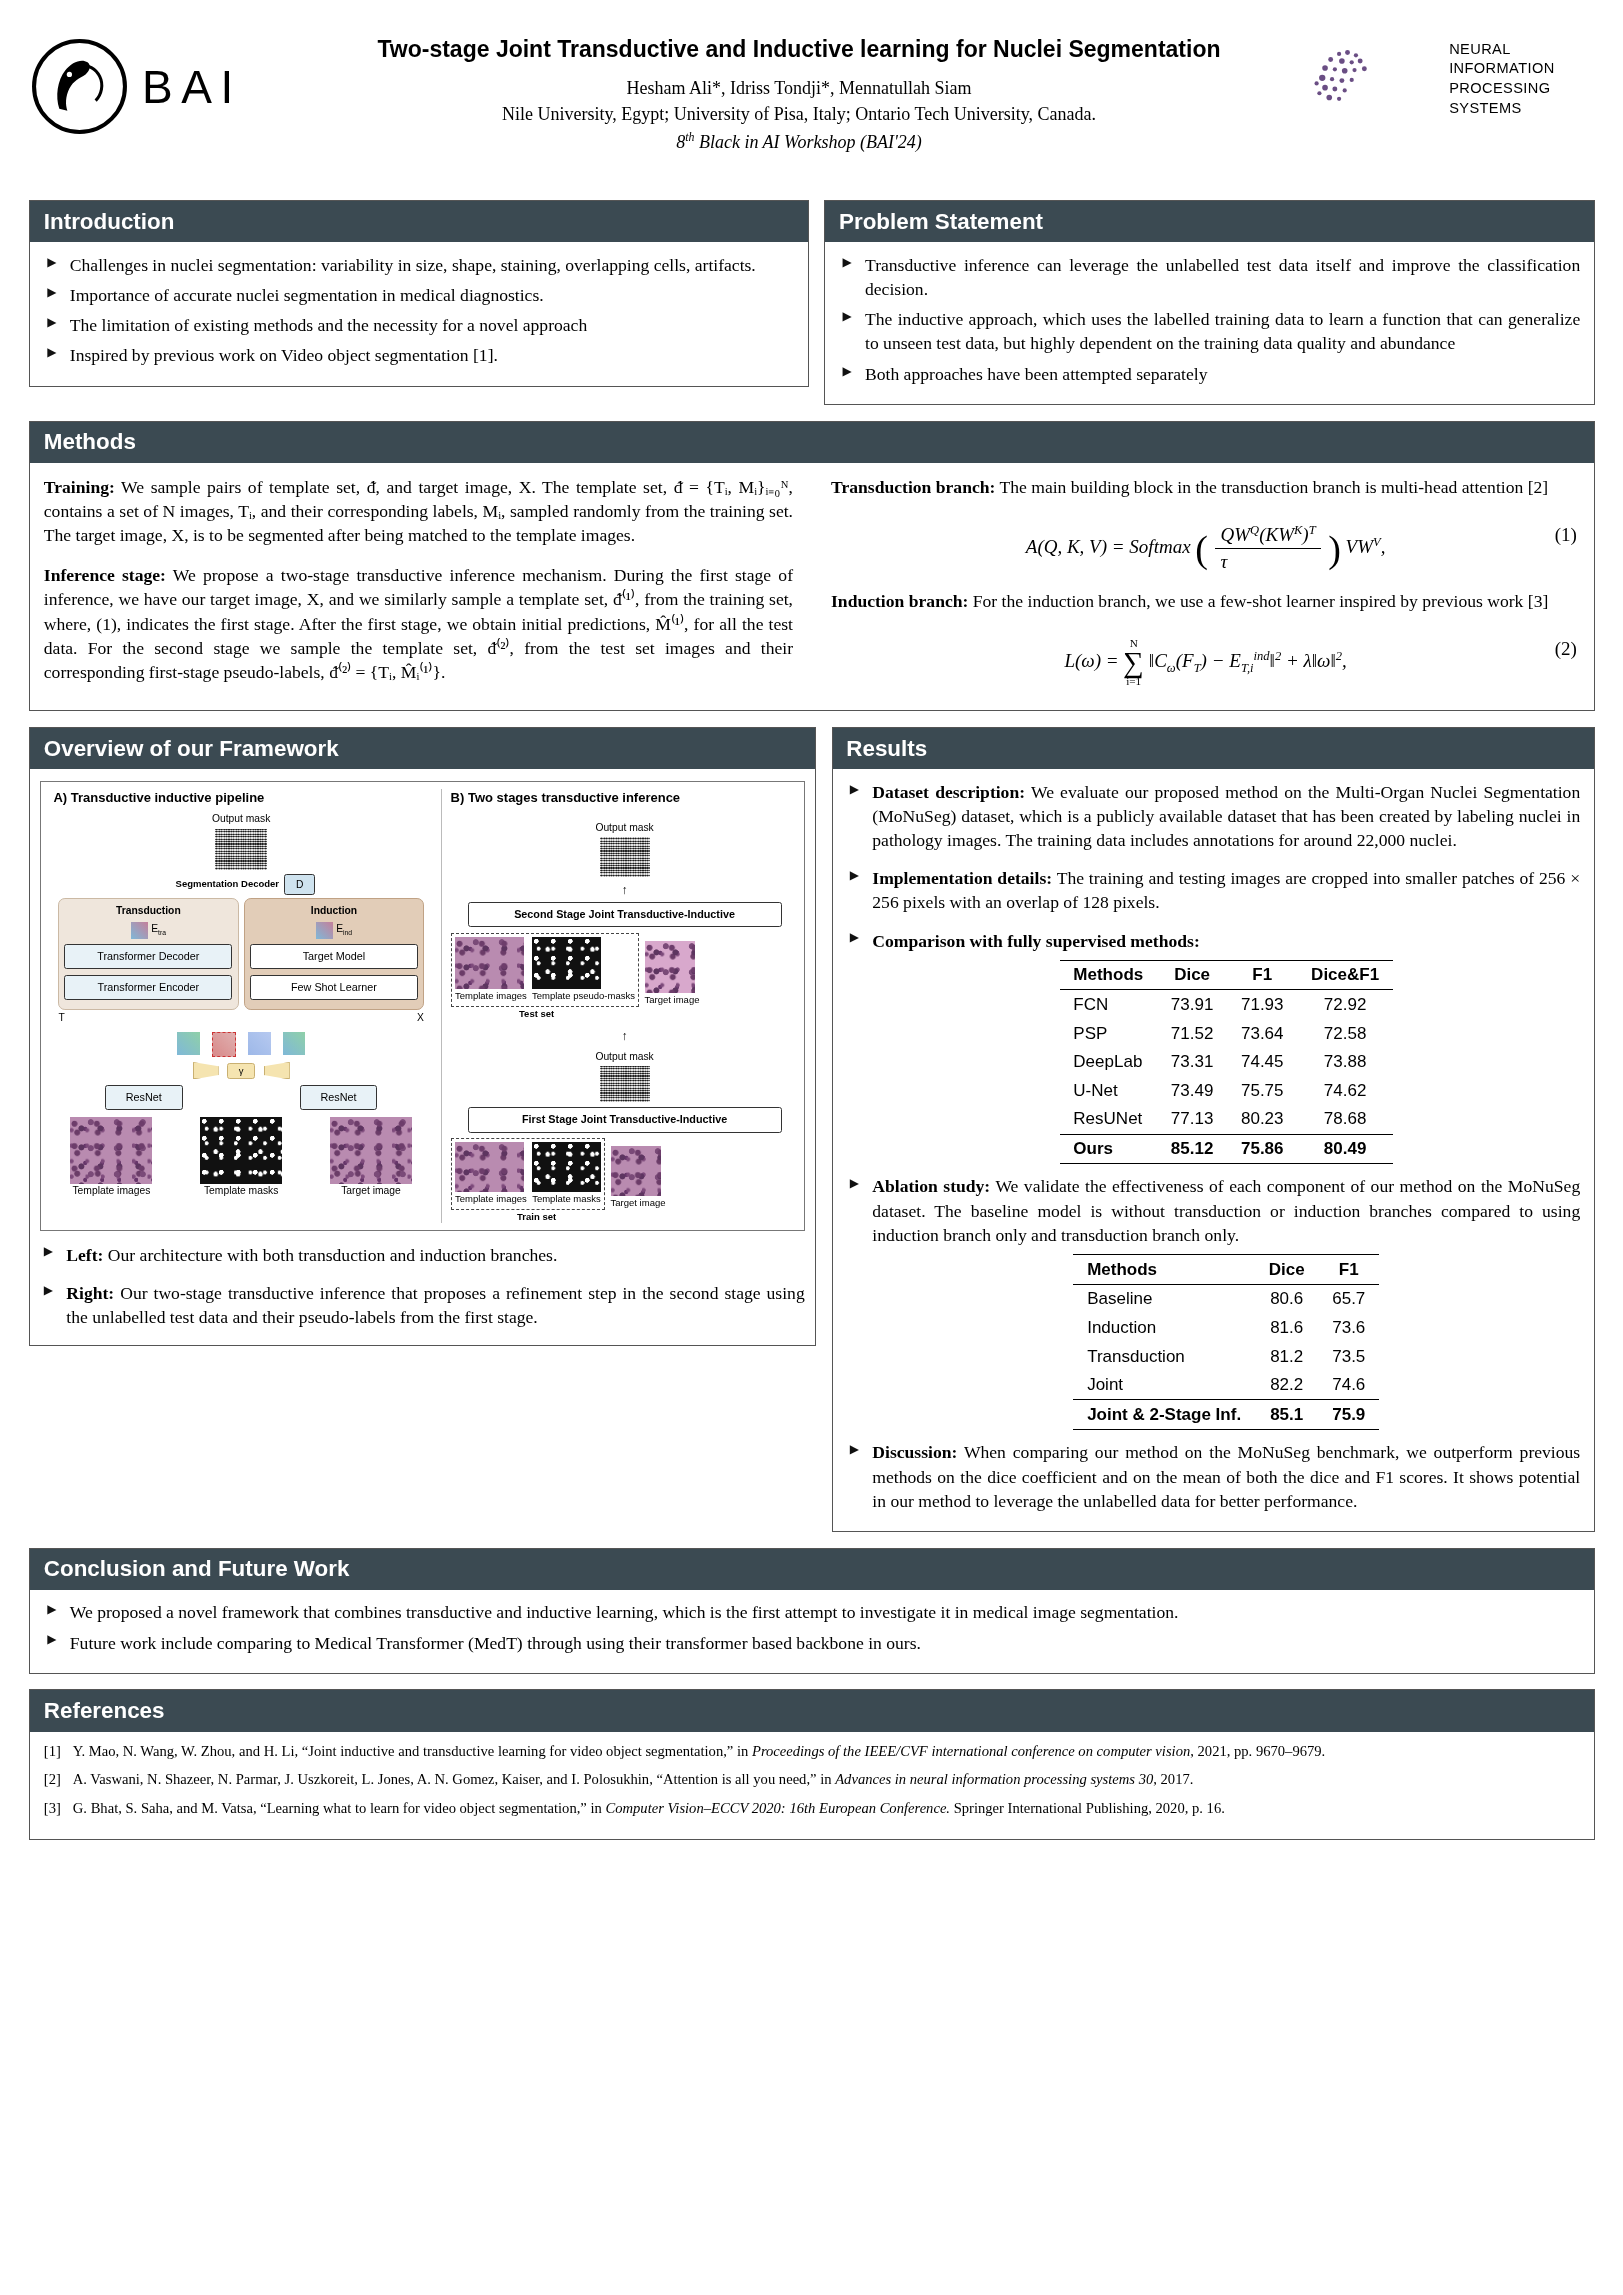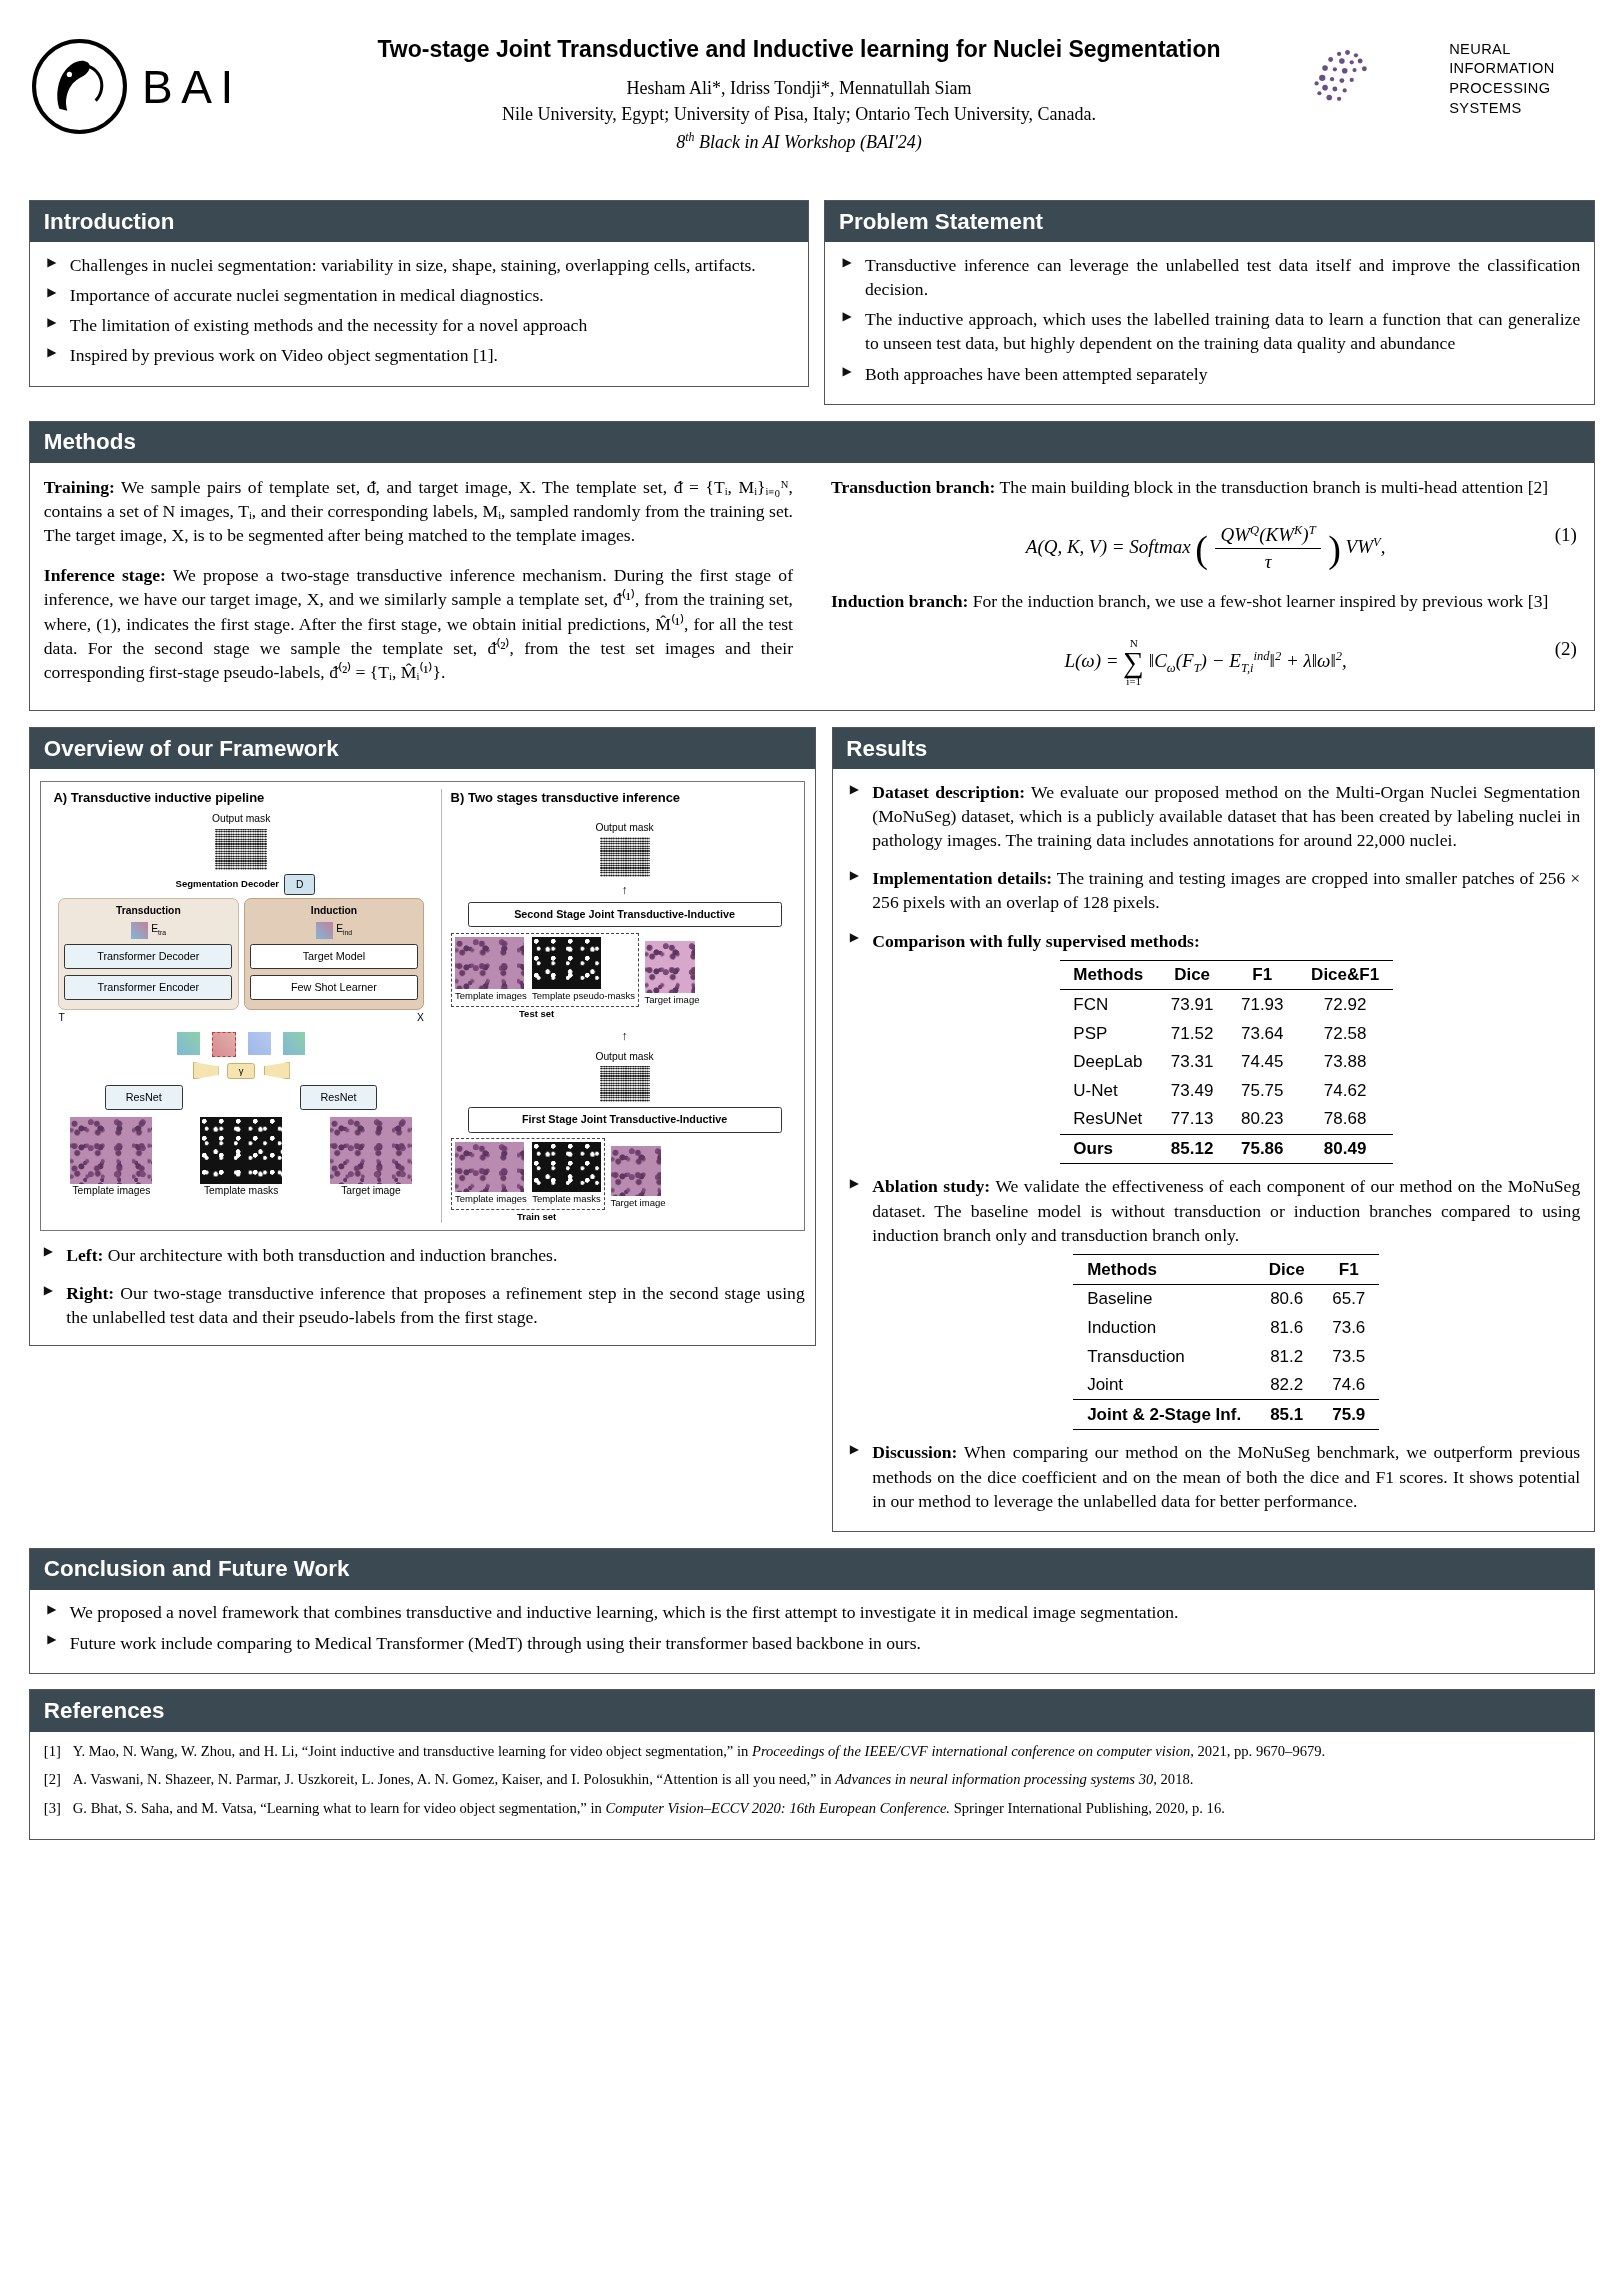--- a/index.html
+++ b/index.html
@@ -140,21 +140,21 @@
     position: relative;
   }
   .eqno {
     position: absolute;
     right: 3.4px;
     font-style: normal;
   }
   .frac {
     display: inline-block;
     vertical-align: middle;
-    text-align: center;
+    text-align: left;
     margin: 0 2.6px;
   }
   .frac .num { display: block; border-bottom: 0.9px solid #000; padding: 0 5.2px; }
   .frac .den { display: block; padding: 0 5.2px; }
   .paren {
     font-size: 38px;
     vertical-align: middle;
     font-style: normal;
   }
   sup, sub { font-size: 0.66em; }
@@ -644,21 +644,21 @@
 
   <div class="block">
     <div class="block-title">References</div>
     <div class="block-body refs">
       <div class="ref">
         <span class="num">[1]</span>
         <span><span>Y. Mao, N. Wang, W. Zhou, and H. Li, “Joint inductive and transductive learning for video object segmentation,” in </span><span class="it">Proceedings of the IEEE/CVF international conference on computer vision</span><span>, 2021, pp. 9670–9679.</span></span>
       </div>
       <div class="ref">
         <span class="num">[2]</span>
-        <span><span>A. Vaswani, N. Shazeer, N. Parmar, J. Uszkoreit, L. Jones, A. N. Gomez,  Kaiser, and I. Polosukhin, “Attention is all you need,” in </span><span class="it">Advances in neural information processing systems 30</span><span>, 2018.</span></span>
+        <span><span>A. Vaswani, N. Shazeer, N. Parmar, J. Uszkoreit, L. Jones, A. N. Gomez,  Kaiser, and I. Polosukhin, “Attention is all you need,” in </span><span class="it">Advances in neural information processing systems 30</span><span>, 2017.</span></span>
       </div>
       <div class="ref">
         <span class="num">[3]</span>
         <span><span>G. Bhat, S. Saha, and M. Vatsa, “Learning what to learn for video object segmentation,” in </span><span class="it">Computer Vision–ECCV 2020: 16th European Conference.</span><span>   Springer International Publishing, 2020, p. 16.</span></span>
       </div>
     </div>
   </div>
 
 </div>
 

